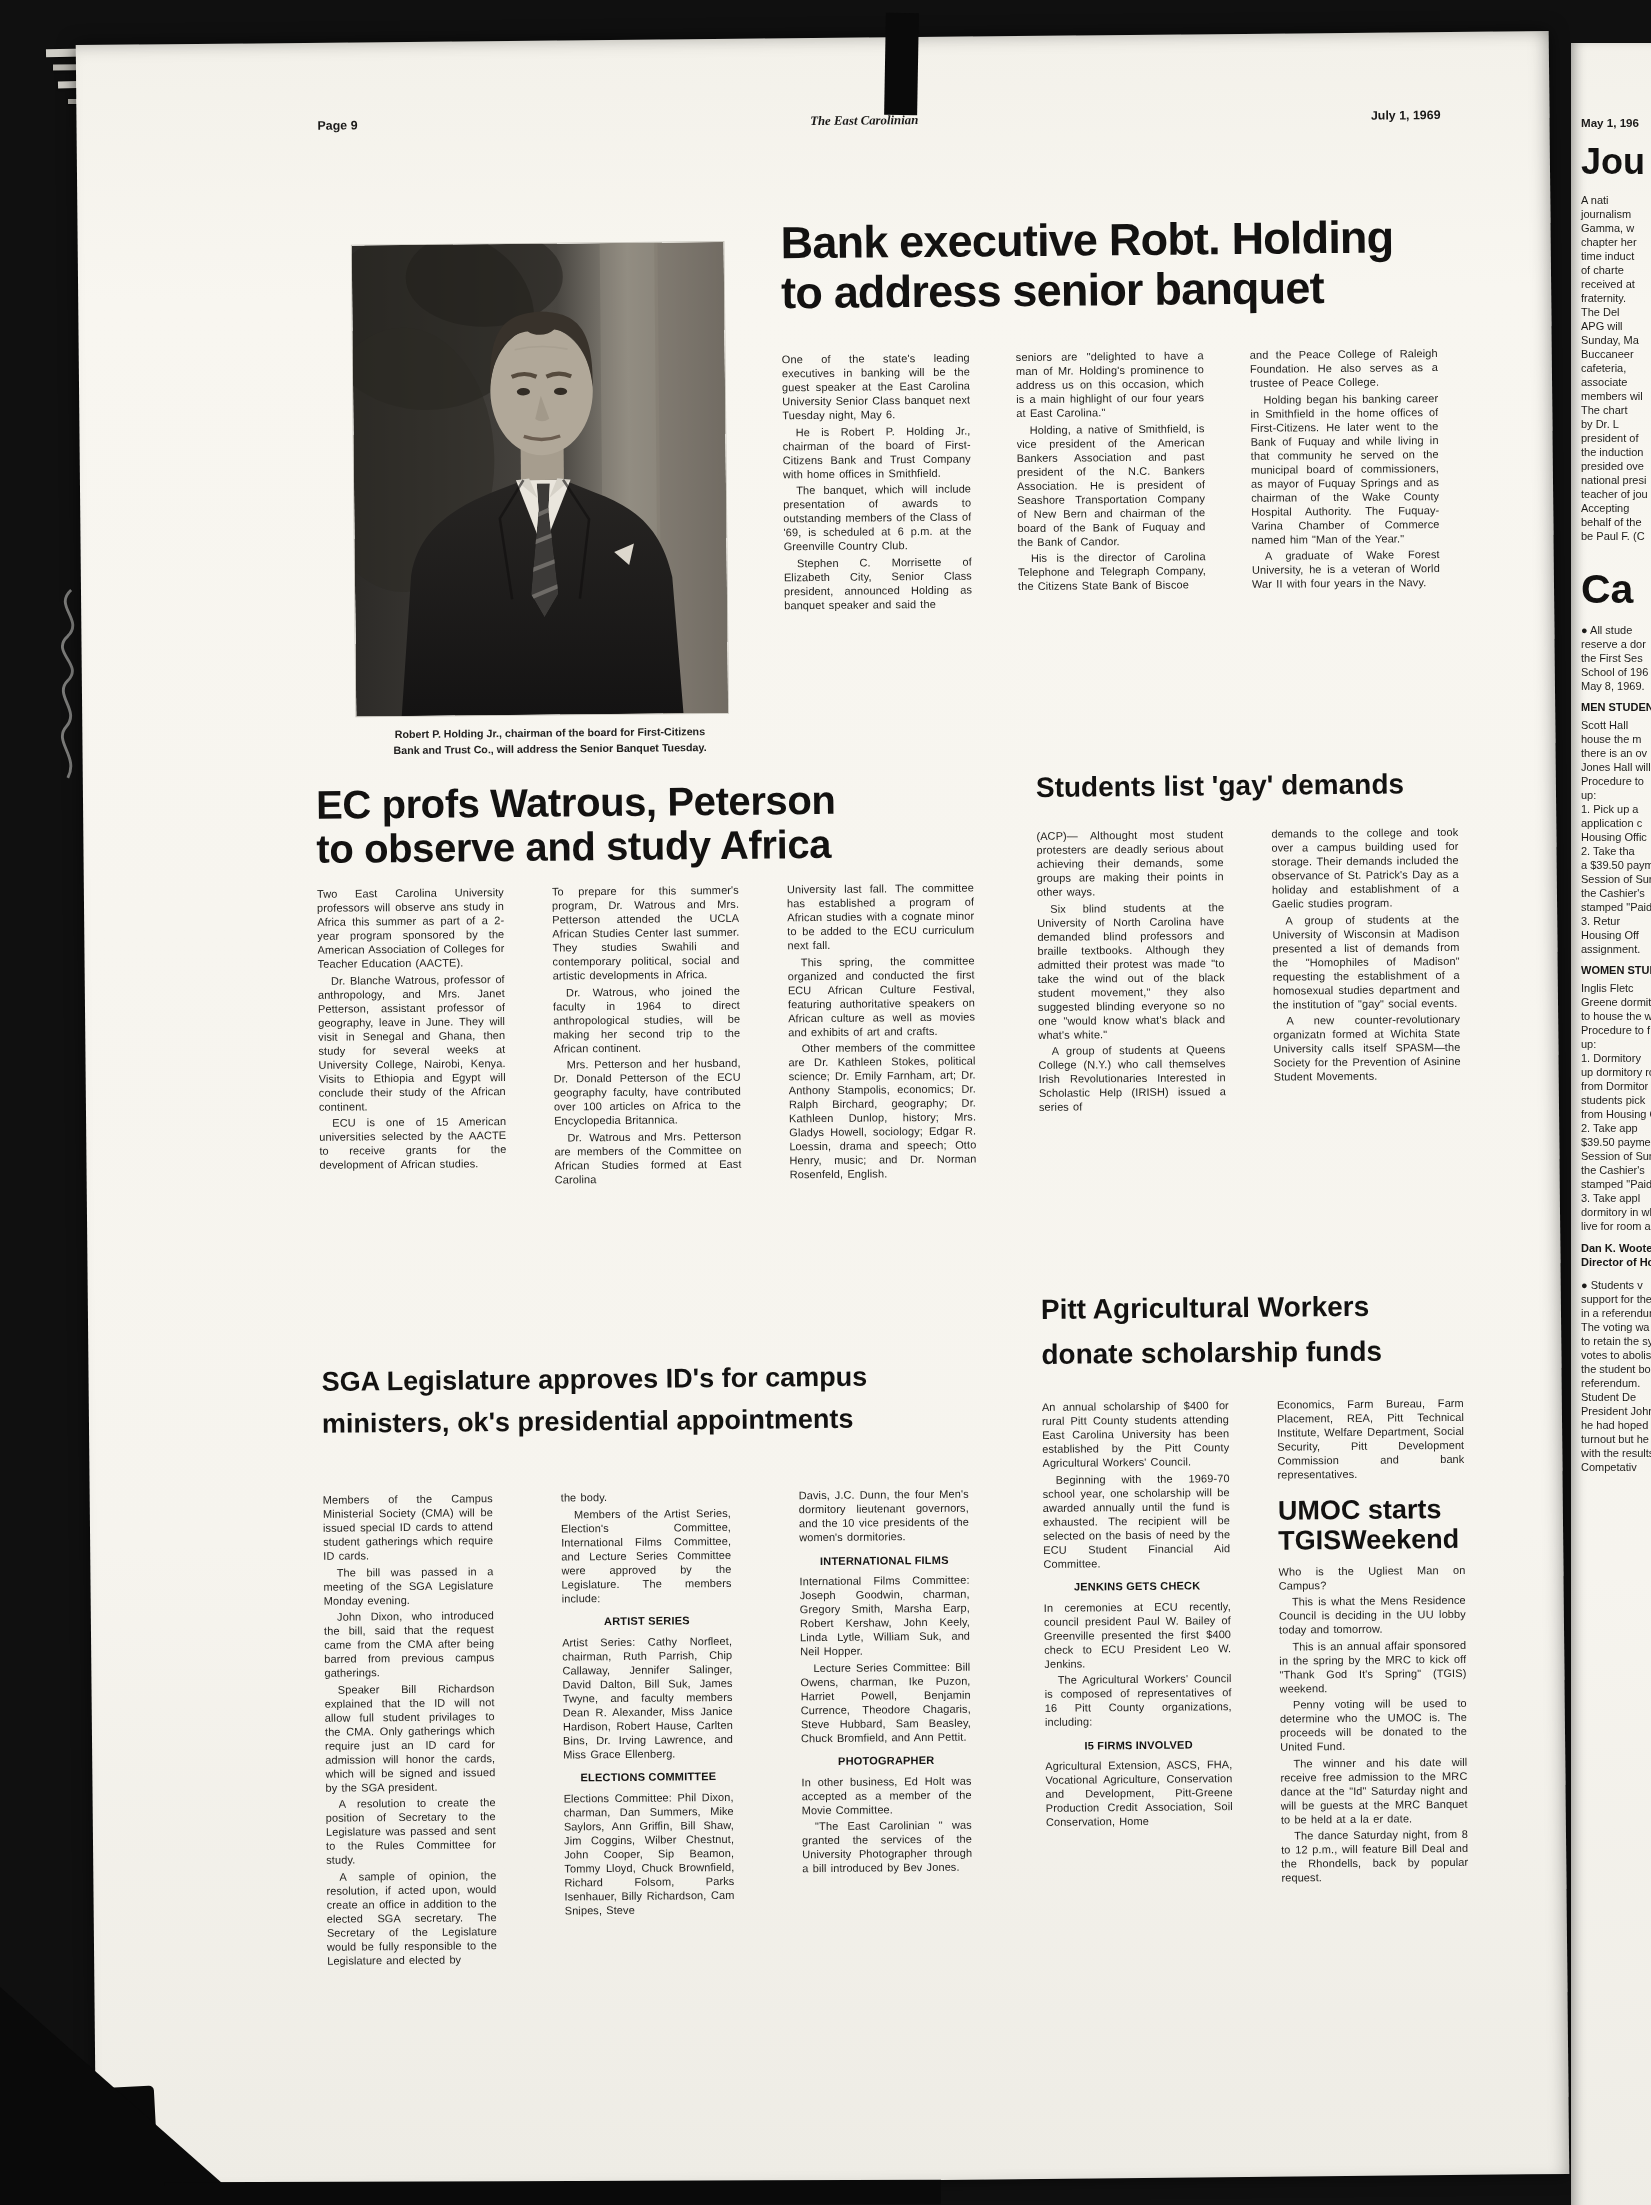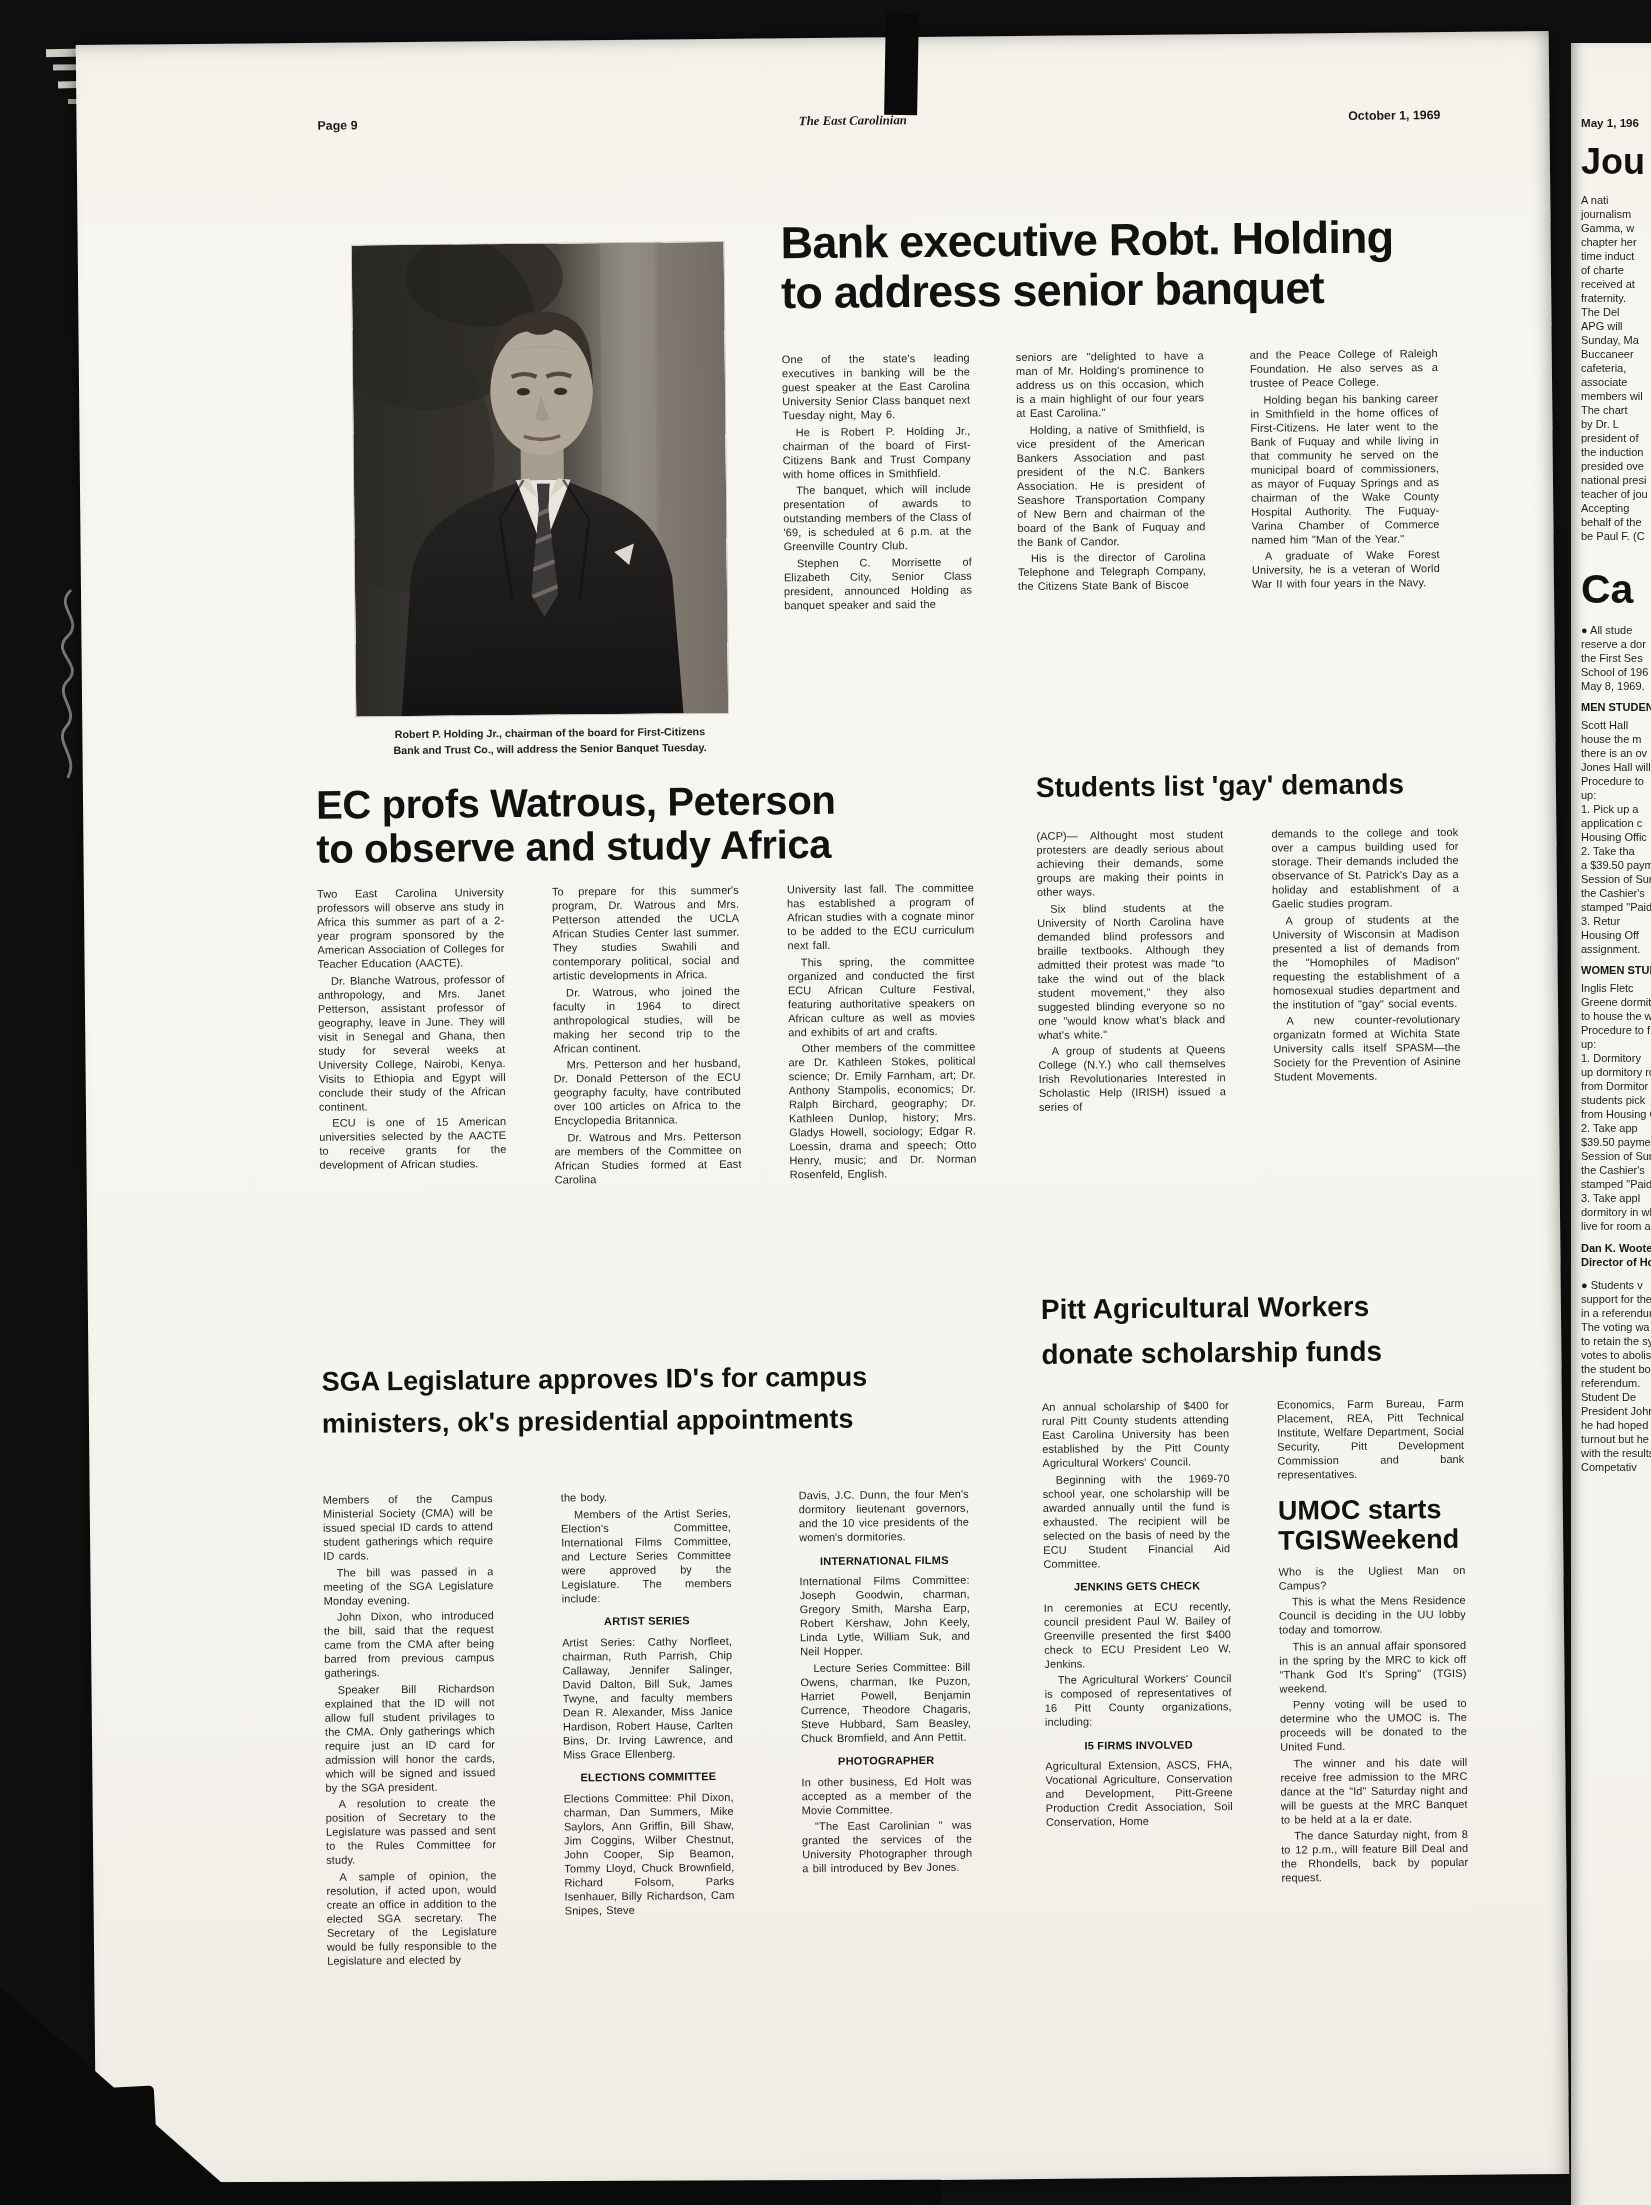--- a/index.html
+++ b/index.html
@@ -74,21 +74,21 @@
 
   <svg class="handwriting" width="58" height="206" viewBox="0 0 70 250" style="left:38px;top:585px;">
     <path d="M40,6 C18,26 56,42 36,62 C14,82 56,96 36,116 C18,134 52,152 34,172 C18,190 50,208 36,234" stroke="#8d8d8b" stroke-width="3.5" fill="none" opacity="0.85"></path>
   </svg>
 
   <div class="page main-page">
 
     <div class="abs ph-row">
       <span>Page 9</span>
       <span class="masthead">The East Carolinian</span>
-      <span>October 1, 1969</span>
+      <span>July 1, 1969</span>
     </div>
 
     <div class="abs photo">
       <svg width="372" height="471" viewBox="0 0 450 570">
         <defs>
           <linearGradient id="bgg" x1="0" y1="0" x2="1" y2="0">
             <stop offset="0" stop-color="#2d2b28"></stop>
               <stop offset="0.55" stop-color="#494641"></stop>
             <stop offset="0.74" stop-color="#8e897f"></stop>
               <stop offset="1" stop-color="#6e6a62"></stop>

